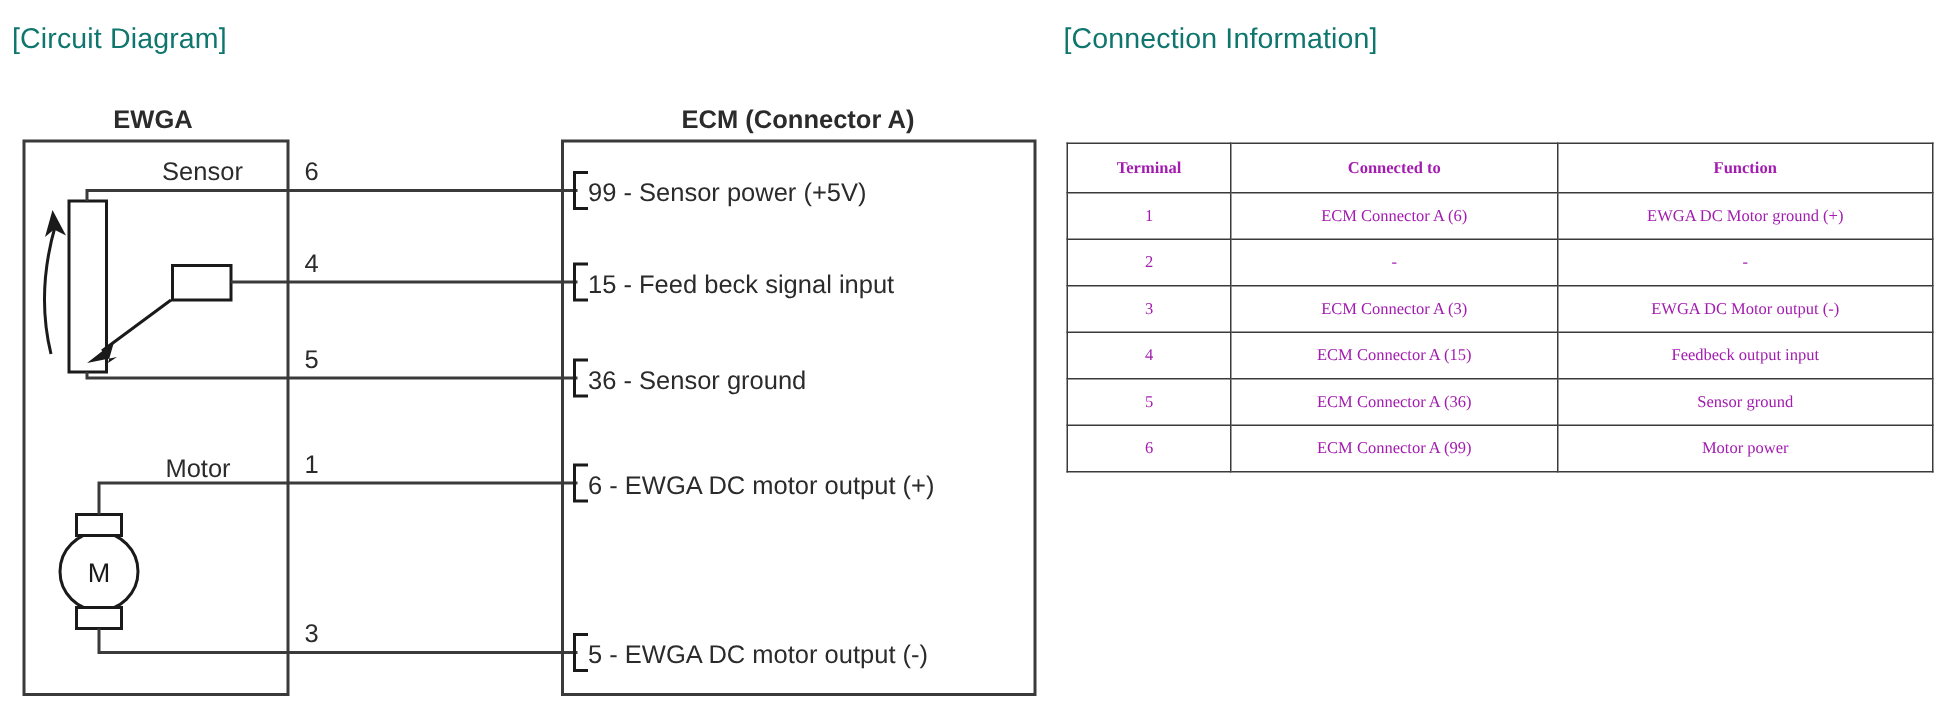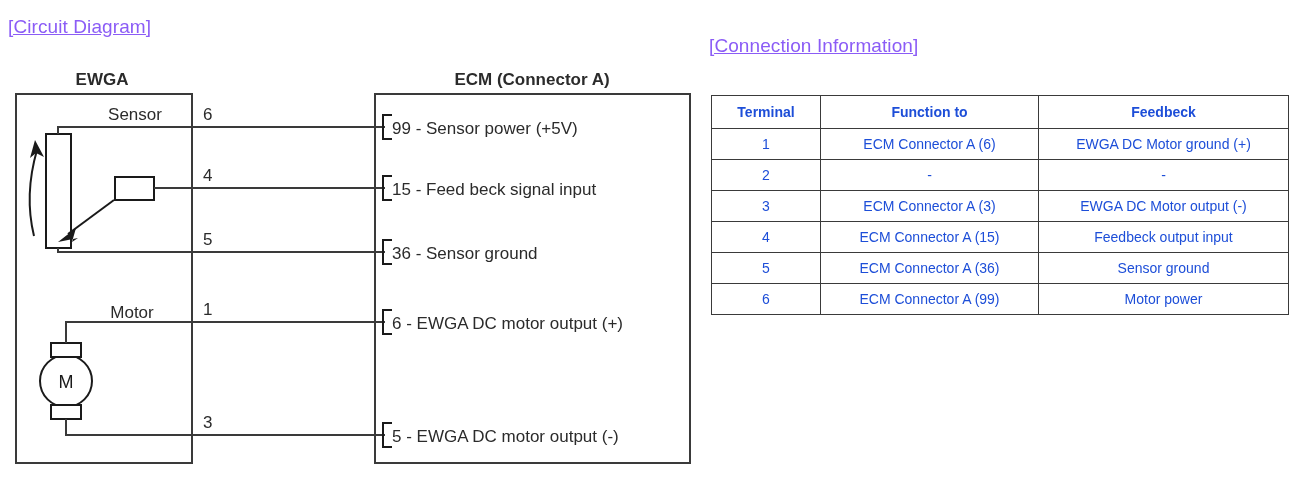--- a/index.html
+++ b/index.html
@@ -12,27 +12,26 @@
     height: 478px;
     position: relative;
     font-family: "Liberation Sans", sans-serif;
     color: #1a1a1a;
     overflow: hidden;
   }
 
   .section-title {
     position: absolute;
     font-size: 19px;
-    color: #8b5cf6;
+    color: #0f766e;
     white-space: nowrap;
     letter-spacing: 0.1px;
-    text-decoration: underline;
   }
   #circuit-title { left: 8px;  top: 16px; }
-  #connection-title { left: 709px; top: 16px; margin-top: 19px; }
+  #connection-title { left: 709px; top: 16px; }
 
   
   #circuit-svg {
     position: absolute;
     left: 0;
     top: 0;
     width: 700px;
     height: 478px;
   }
 
@@ -40,22 +39,23 @@
   #connection-table-wrap {
     position: absolute;
     left: 711px;
     top: 95px;
     width: 577px;
   }
   table#connection-table {
     border-collapse: collapse;
     width: 577px;
     table-layout: fixed;
-    font-size: 14px;
-    color: #1d4ed8;
+    font-size: 11px;
+    color: #a21caf;
+    font-family: Liberation Serif, serif;
   }
   table#connection-table th,
   table#connection-table td {
     border: 1.6px solid #3a3a3a;
     text-align: center;
     height: 30px;
     padding: 0 4px;
     white-space: nowrap;
     overflow: hidden;
   }
@@ -134,22 +134,22 @@
 <div id="connection-table-wrap">
   <table id="connection-table">
     <colgroup>
       <col class="c-terminal">
         <col class="c-connected">
         <col class="c-function">
     </colgroup>
     <thead>
       <tr>
         <th>Terminal</th>
-        <th>Function to</th>
-        <th>Feedbeck</th>
+        <th>Connected to</th>
+        <th>Function</th>
       </tr>
     </thead>
     <tbody>
       <tr>
         <td>1</td>
         <td>ECM Connector A (6)</td>
         <td>EWGA DC Motor ground (+)</td>
       </tr>
       <tr>
         <td>2</td>

